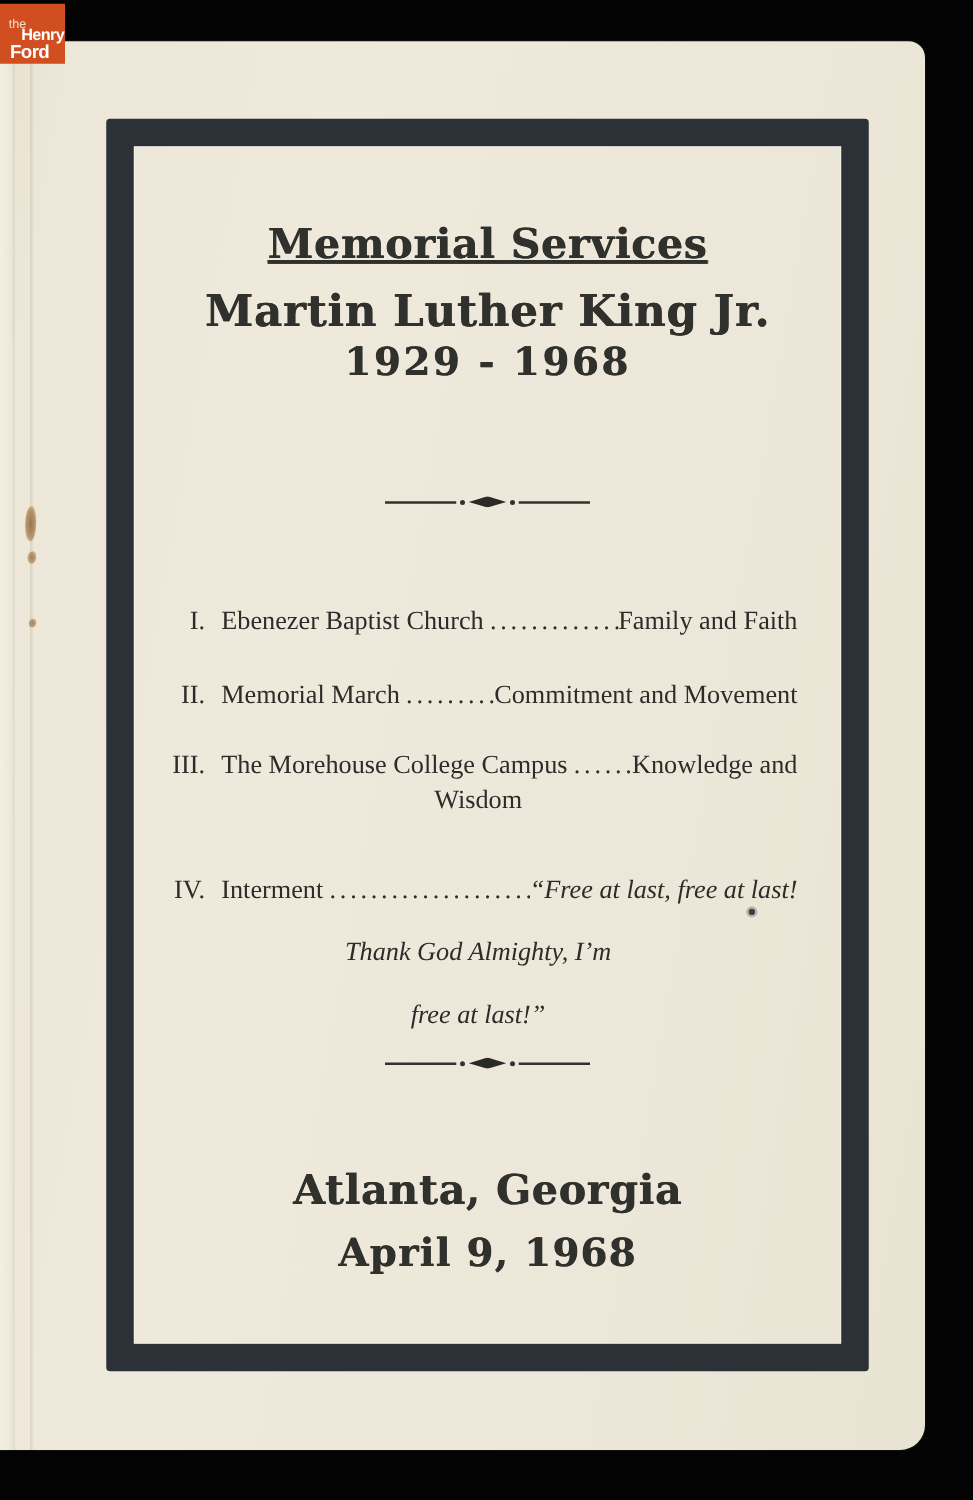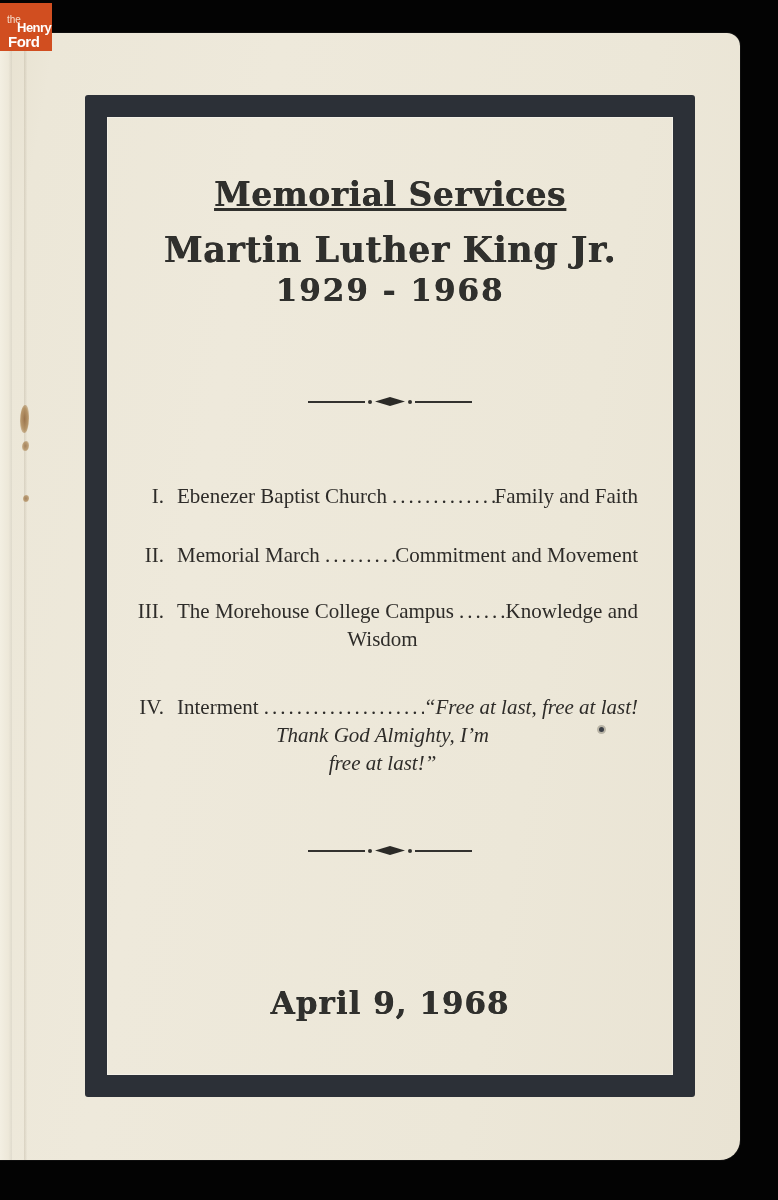--- a/index.html
+++ b/index.html
@@ -98,31 +98,31 @@
     position: absolute;
     left: 20px; top: 365px;
     width: 511px;
     font-size: 21px;
     line-height: 28px;
     color: #2e2c29;
   }
   .prog-item { }
   .mb1 { margin-bottom: 31px; }
   .mb2 { margin-bottom: 28px; }
-  .mb3 { margin-bottom: 40px; }
+  .mb3 { margin-bottom: 22px; }
   .prog-line { display: flex; align-items: baseline; }
   .numeral { flex: none; width: 50px; text-align: right; padding-right: 13px; }
   .ptitle  { flex: none; white-space: nowrap; }
   .leader  {
     flex: 1 1 auto; overflow: hidden; white-space: nowrap;
     letter-spacing: 3px; padding: 0 5px; min-width: 10px;
   }
   .desc { flex: none; white-space: nowrap; }
   .desc-cont { text-align: center; }
-  .quote { font-style: italic; }
+  .quote { font-style: italic; margin-top: 22px; }
 
   
   .thf-logo {
     position: absolute;
     left: 0; top: 3px;
     width: 52px; height: 48px;
     background: #d14e20;
     z-index: 10;
     font-family: "Liberation Sans", sans-serif;
     color: #ffffff;
@@ -201,20 +201,21 @@
       </div>
 
       <div class="divider divider-2">
         <span class="d-line"></span>
         <span class="d-dot"></span>
         <span class="d-diamond"></span>
         <span class="d-dot"></span>
         <span class="d-line"></span>
       </div>
 
+      <div class="blackletter place">Atlanta, Georgia</div>
       <div class="blackletter date">April 9, 1968</div>
 
     </div>
   </div>
 
   <div class="frame-speck"></div>
 </div>
 
 <div class="thf-logo">
   <span class="thf-the">the</span>

